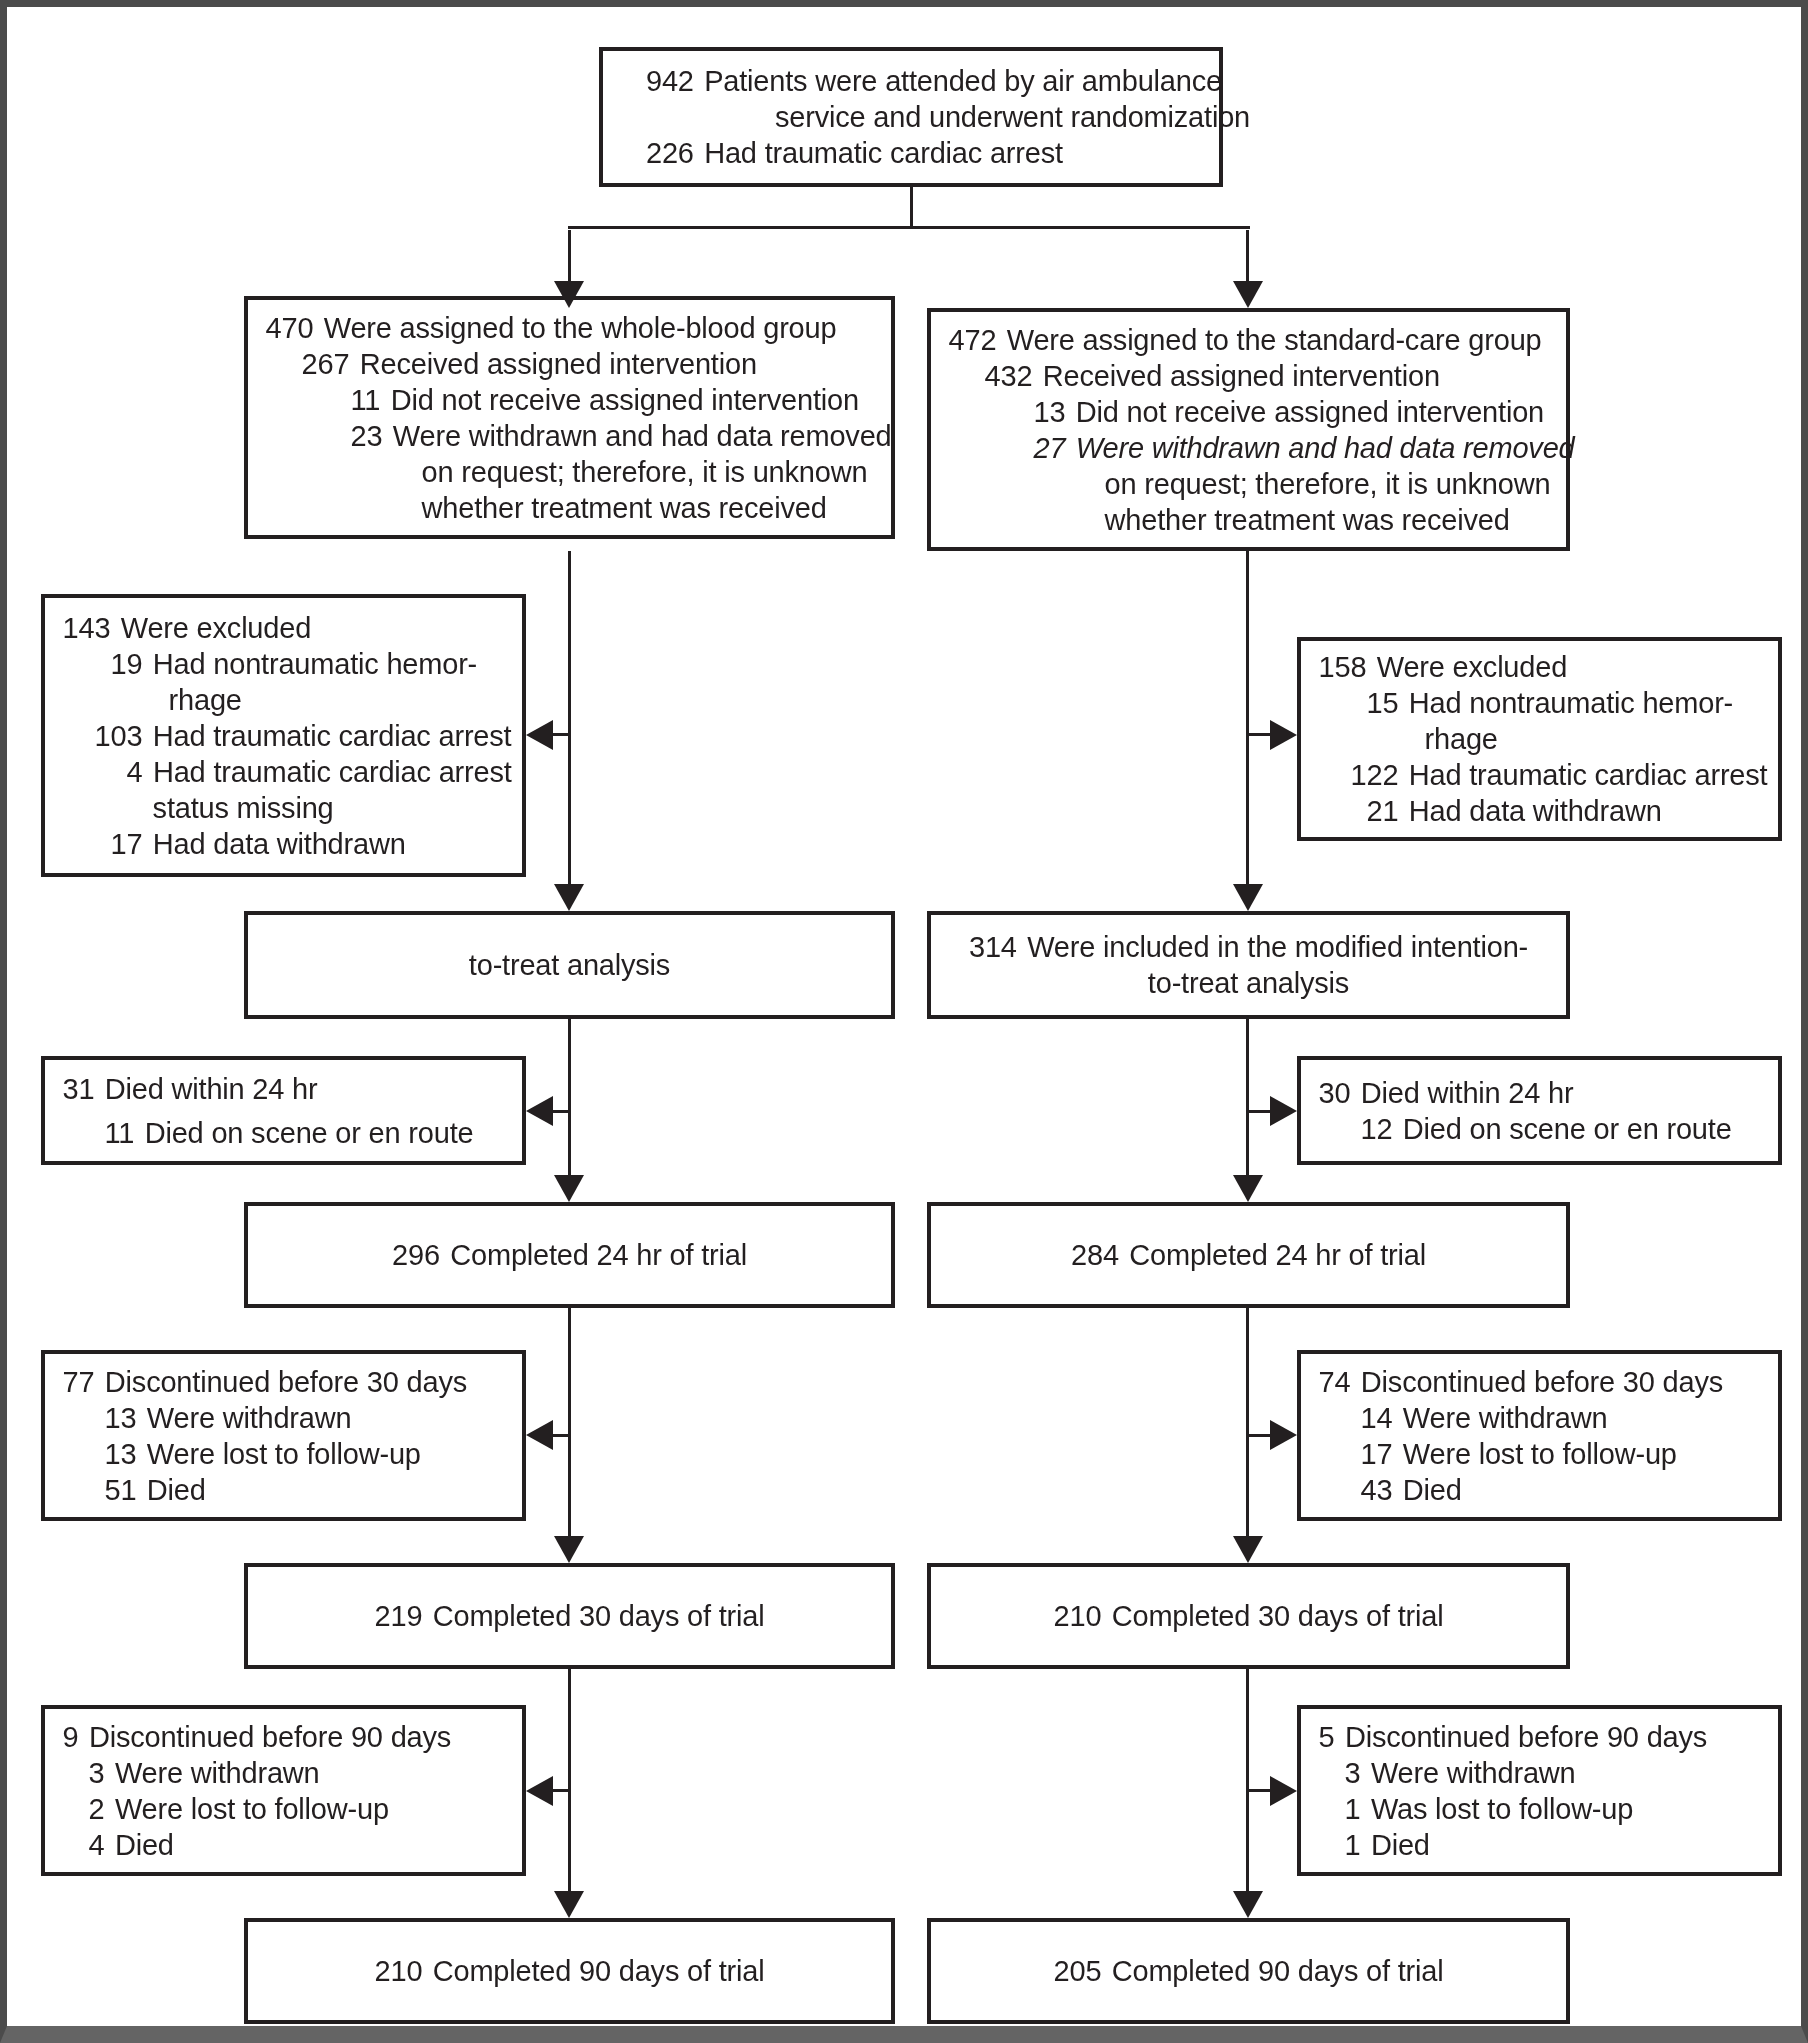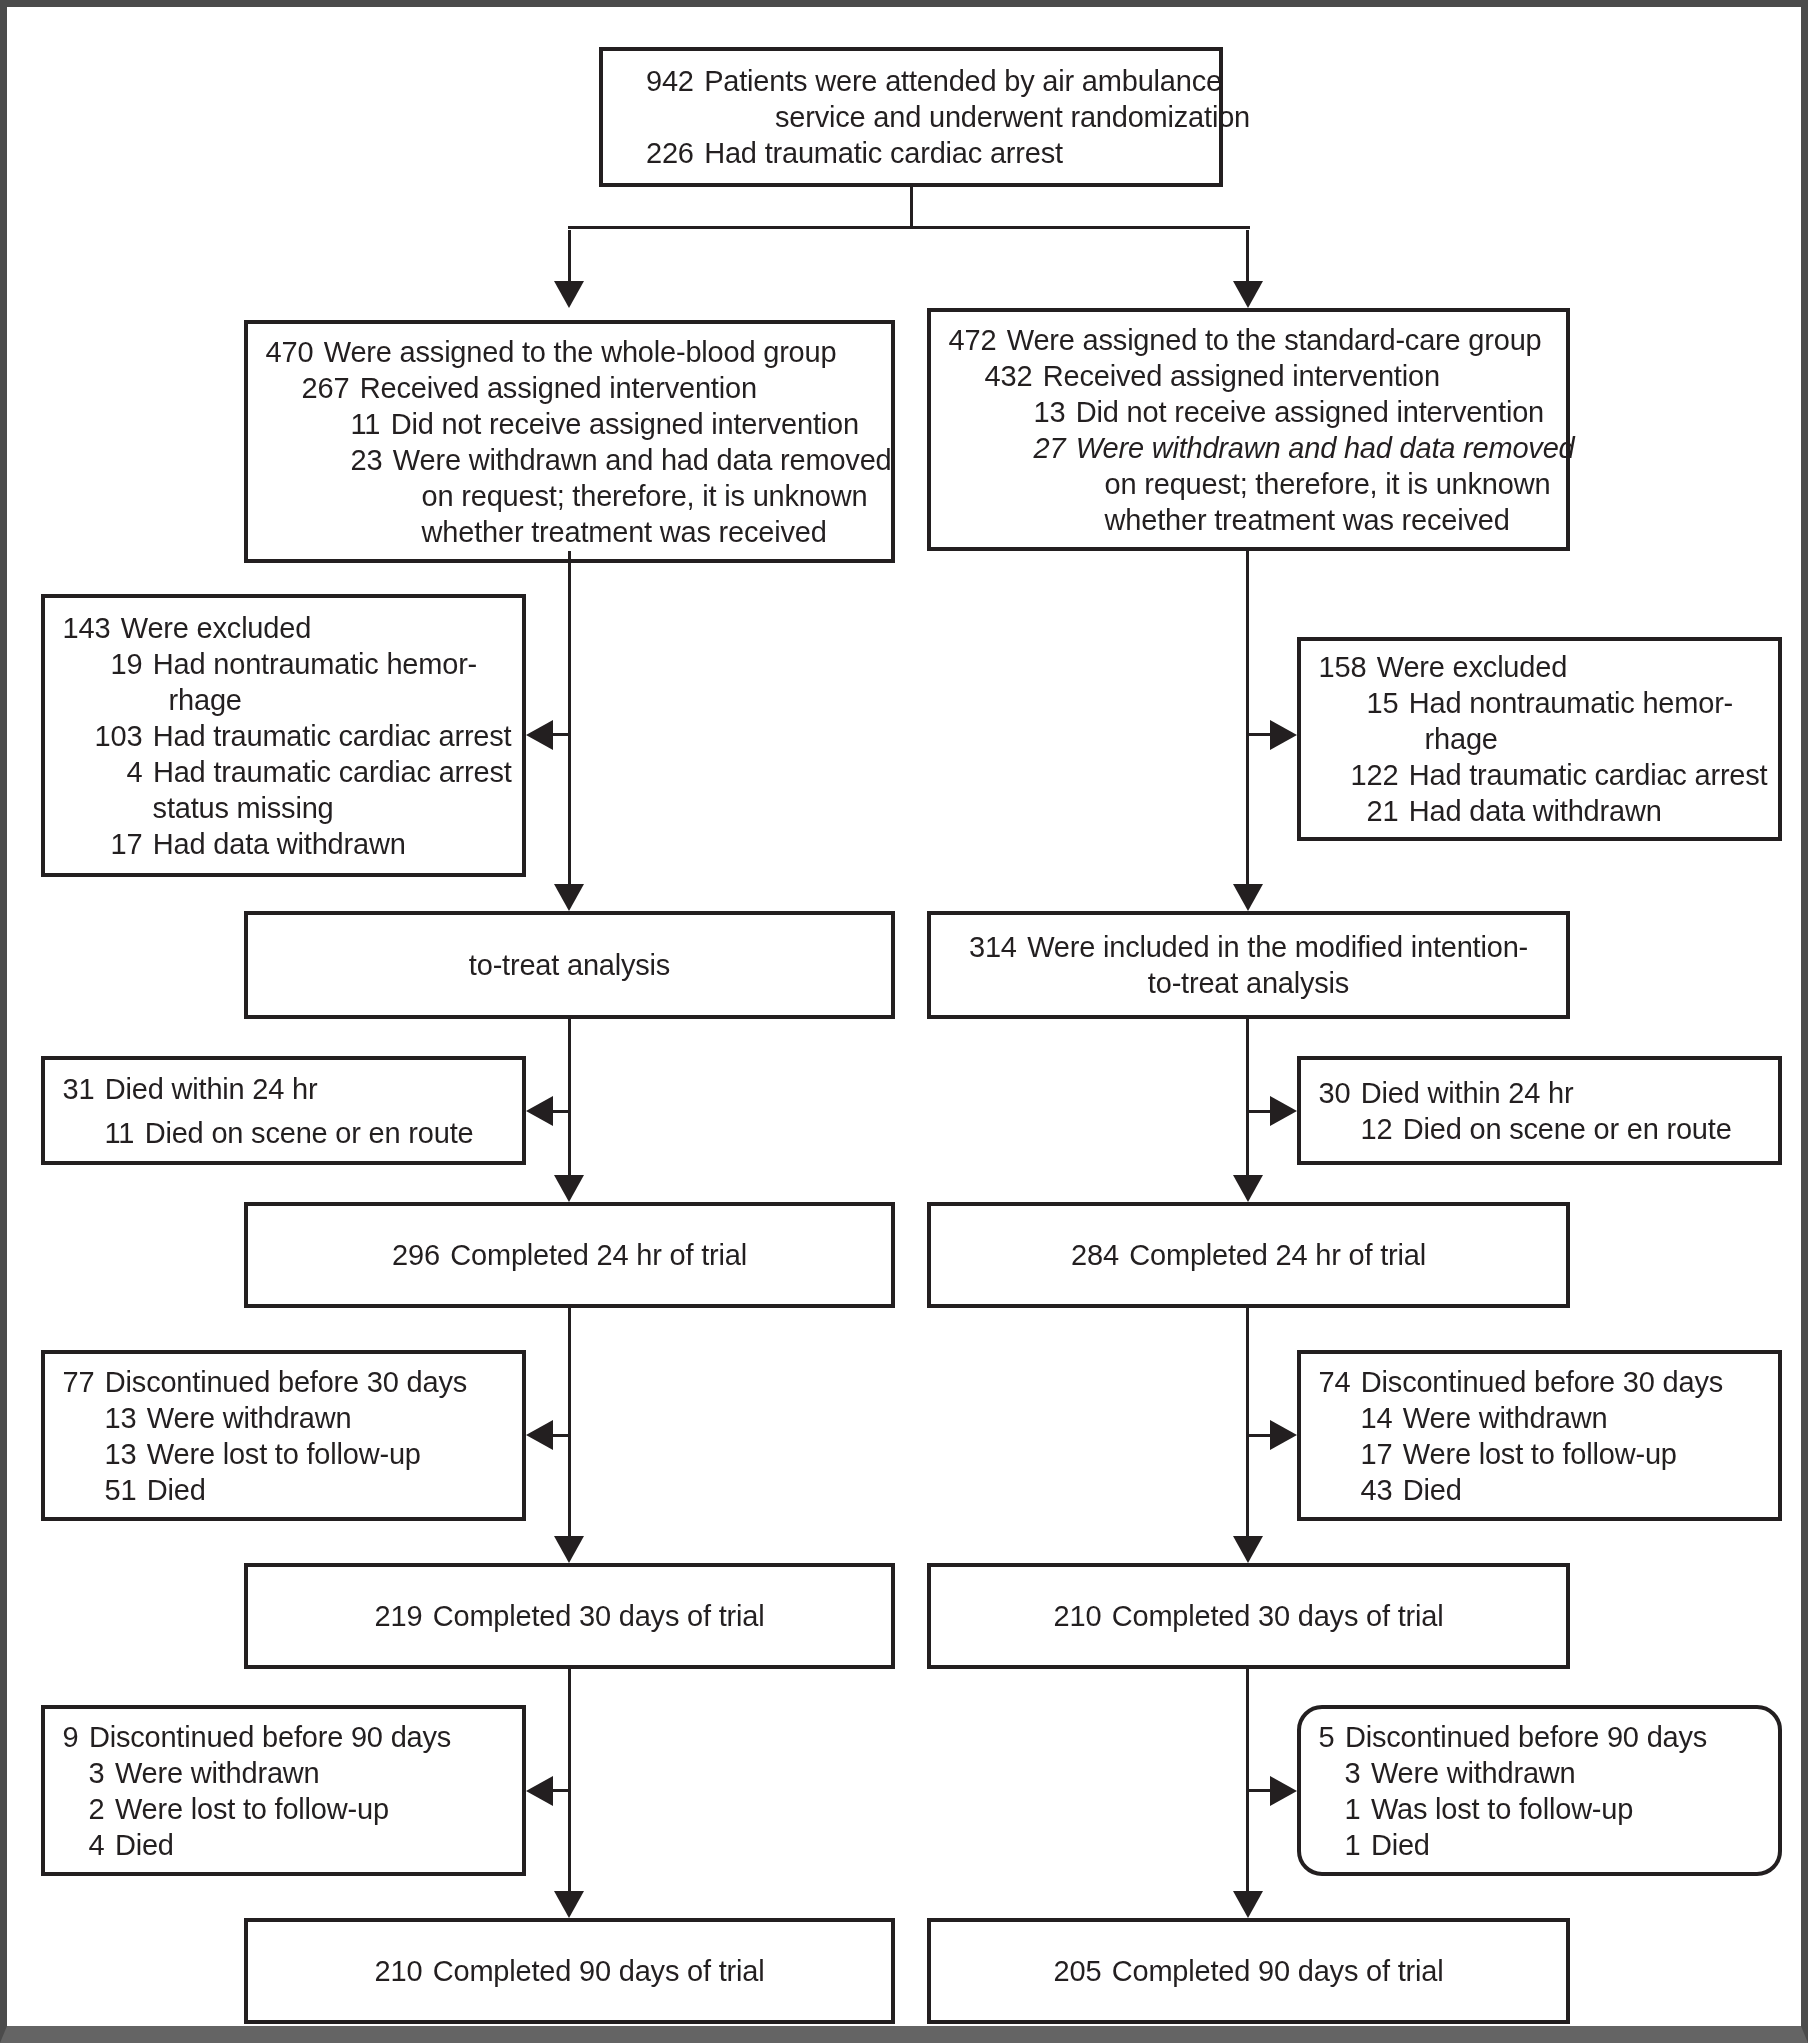--- a/index.html
+++ b/index.html
@@ -43,21 +43,21 @@
 </style>
 </head>
 <body>
 
 <div id="frame">
     <div class="box list" style="left: 592px; top: 40px; width: 624px; height: 140px; padding-left: 43px;">
       <div class="ln"><span class="num">942</span><span class="txt">Patients were attended by air ambulance</span></div>
       <div class="ln" style="padding-left: 129px;"><span class="txt">service and underwent randomization</span></div>
       <div class="ln"><span class="num">226</span><span class="txt">Had traumatic cardiac arrest</span></div>
     </div>
-    <div class="box list" style="left: 237px; top: 313px; width: 651px; height: 243px;">
+    <div class="box list" style="left: 237px; top: 289px; width: 651px; height: 243px;">
       <div class="ln"><span class="num">470</span><span class="txt">Were assigned to the whole-blood group</span></div>
       <div class="ln" style="padding-left: 36px;"><span class="num">267</span><span class="txt">Received assigned intervention</span></div>
       <div class="ln" style="padding-left: 85px;"><span class="num">11</span><span class="txt">Did not receive assigned intervention</span></div>
       <div class="ln" style="padding-left: 85px;"><span class="num">23</span><span class="txt">Were withdrawn and had data removed</span></div>
       <div class="ln" style="padding-left: 156px;"><span class="txt">on request; therefore, it is unknown</span></div>
       <div class="ln" style="padding-left: 156px;"><span class="txt">whether treatment was received</span></div>
     </div>
     <div class="box list" style="left: 920px; top: 301px; width: 643px; height: 243px;">
       <div class="ln"><span class="num">472</span><span class="txt">Were assigned to the standard-care group</span></div>
       <div class="ln" style="padding-left: 36px;"><span class="num">432</span><span class="txt">Received assigned intervention</span></div>
@@ -120,21 +120,21 @@
     </div>
     <div class="box center" style="left: 920px; top: 1556px; width: 643px; height: 106px;">
       <div class="ln"><span class="num">210</span><span class="txt">Completed 30 days of trial</span></div>
     </div>
     <div class="box list" style="left: 34px; top: 1698px; width: 485px; height: 171px;">
       <div class="ln"><span class="num">9</span><span class="txt">Discontinued before 90 days</span></div>
       <div class="ln" style="padding-left: 26px;"><span class="num">3</span><span class="txt">Were withdrawn</span></div>
       <div class="ln" style="padding-left: 26px;"><span class="num">2</span><span class="txt">Were lost to follow-up</span></div>
       <div class="ln" style="padding-left: 26px;"><span class="num">4</span><span class="txt">Died</span></div>
     </div>
-    <div class="box list" style="left: 1290px; top: 1698px; width: 485px; height: 171px; border-radius: 25px;">
+    <div class="box list" style="left: 1290px; top: 1698px; width: 485px; height: 171px;">
       <div class="ln"><span class="num">5</span><span class="txt">Discontinued before 90 days</span></div>
       <div class="ln" style="padding-left: 26px;"><span class="num">3</span><span class="txt">Were withdrawn</span></div>
       <div class="ln" style="padding-left: 26px;"><span class="num">1</span><span class="txt">Was lost to follow-up</span></div>
       <div class="ln" style="padding-left: 26px;"><span class="num">1</span><span class="txt">Died</span></div>
     </div>
     <div class="box center" style="left: 237px; top: 1911px; width: 651px; height: 106px;">
       <div class="ln"><span class="num">210</span><span class="txt">Completed 90 days of trial</span></div>
     </div>
     <div class="box center" style="left: 920px; top: 1911px; width: 643px; height: 106px;">
       <div class="ln"><span class="num">205</span><span class="txt">Completed 90 days of trial</span></div>

